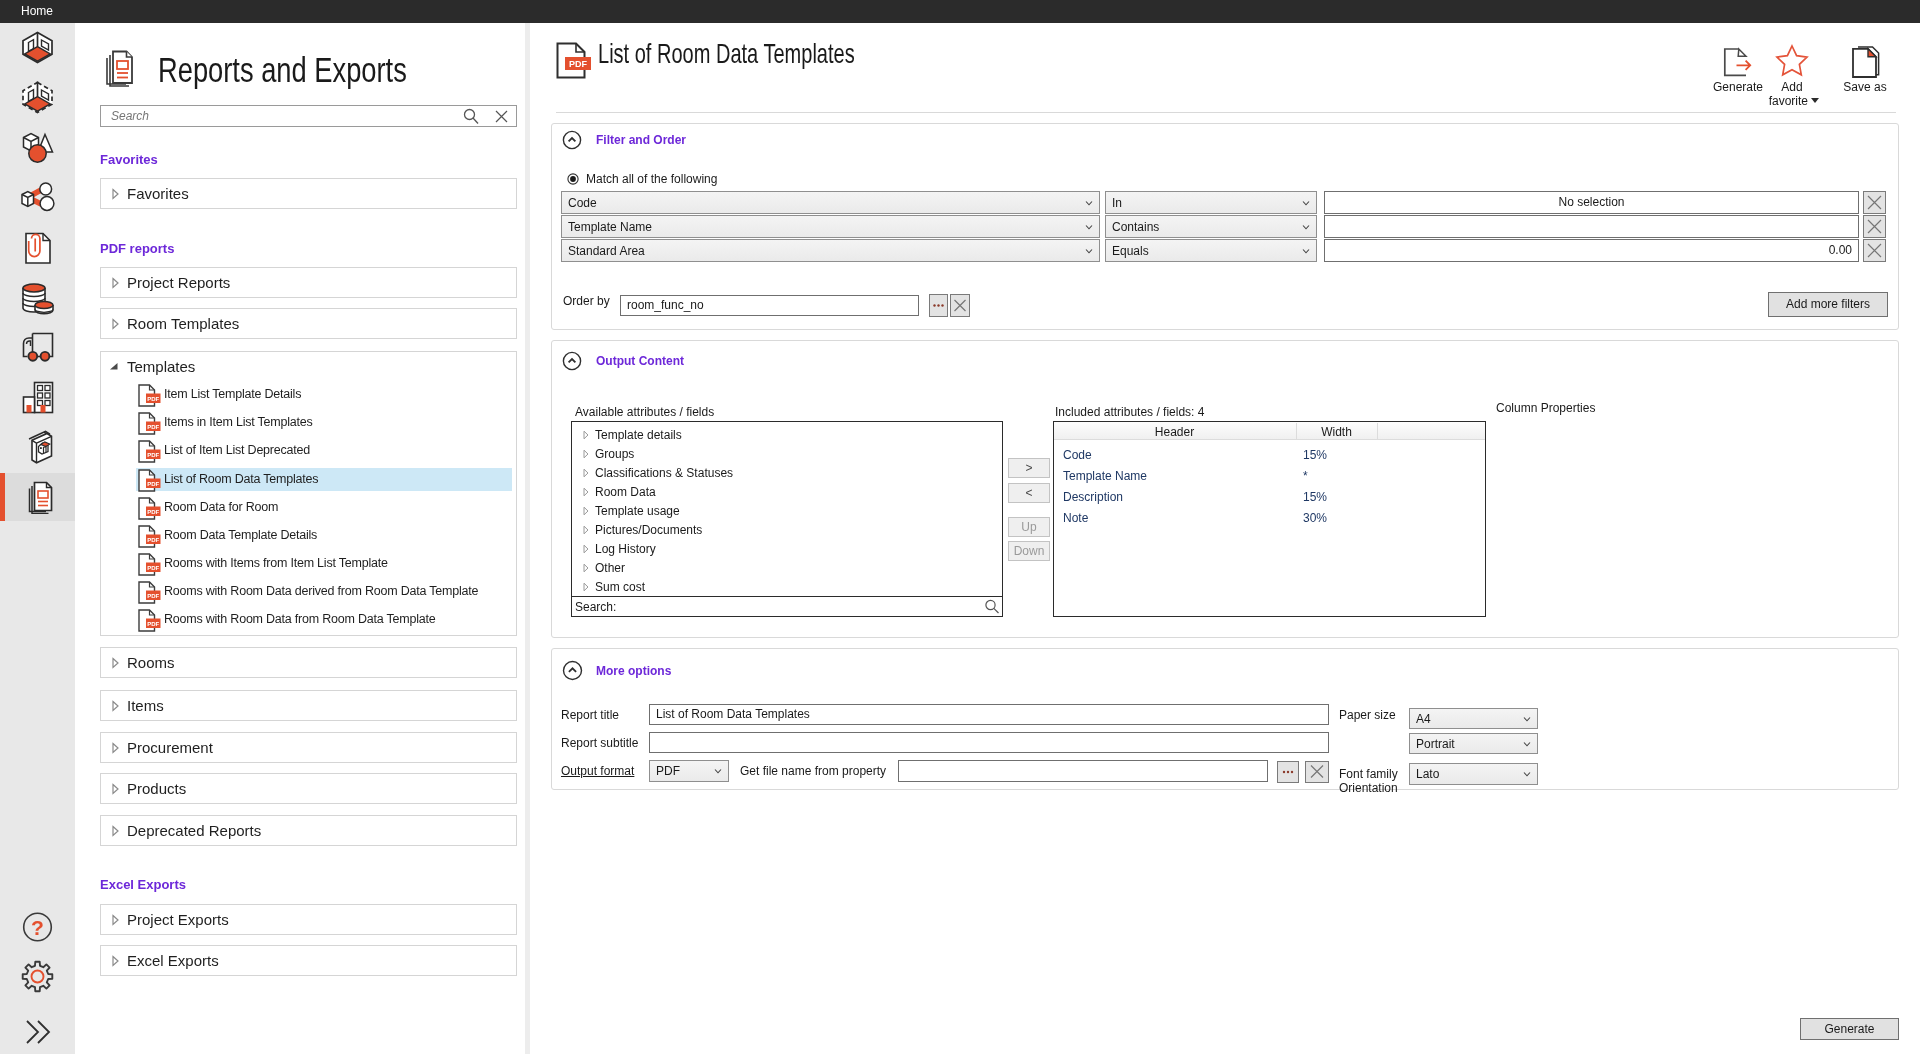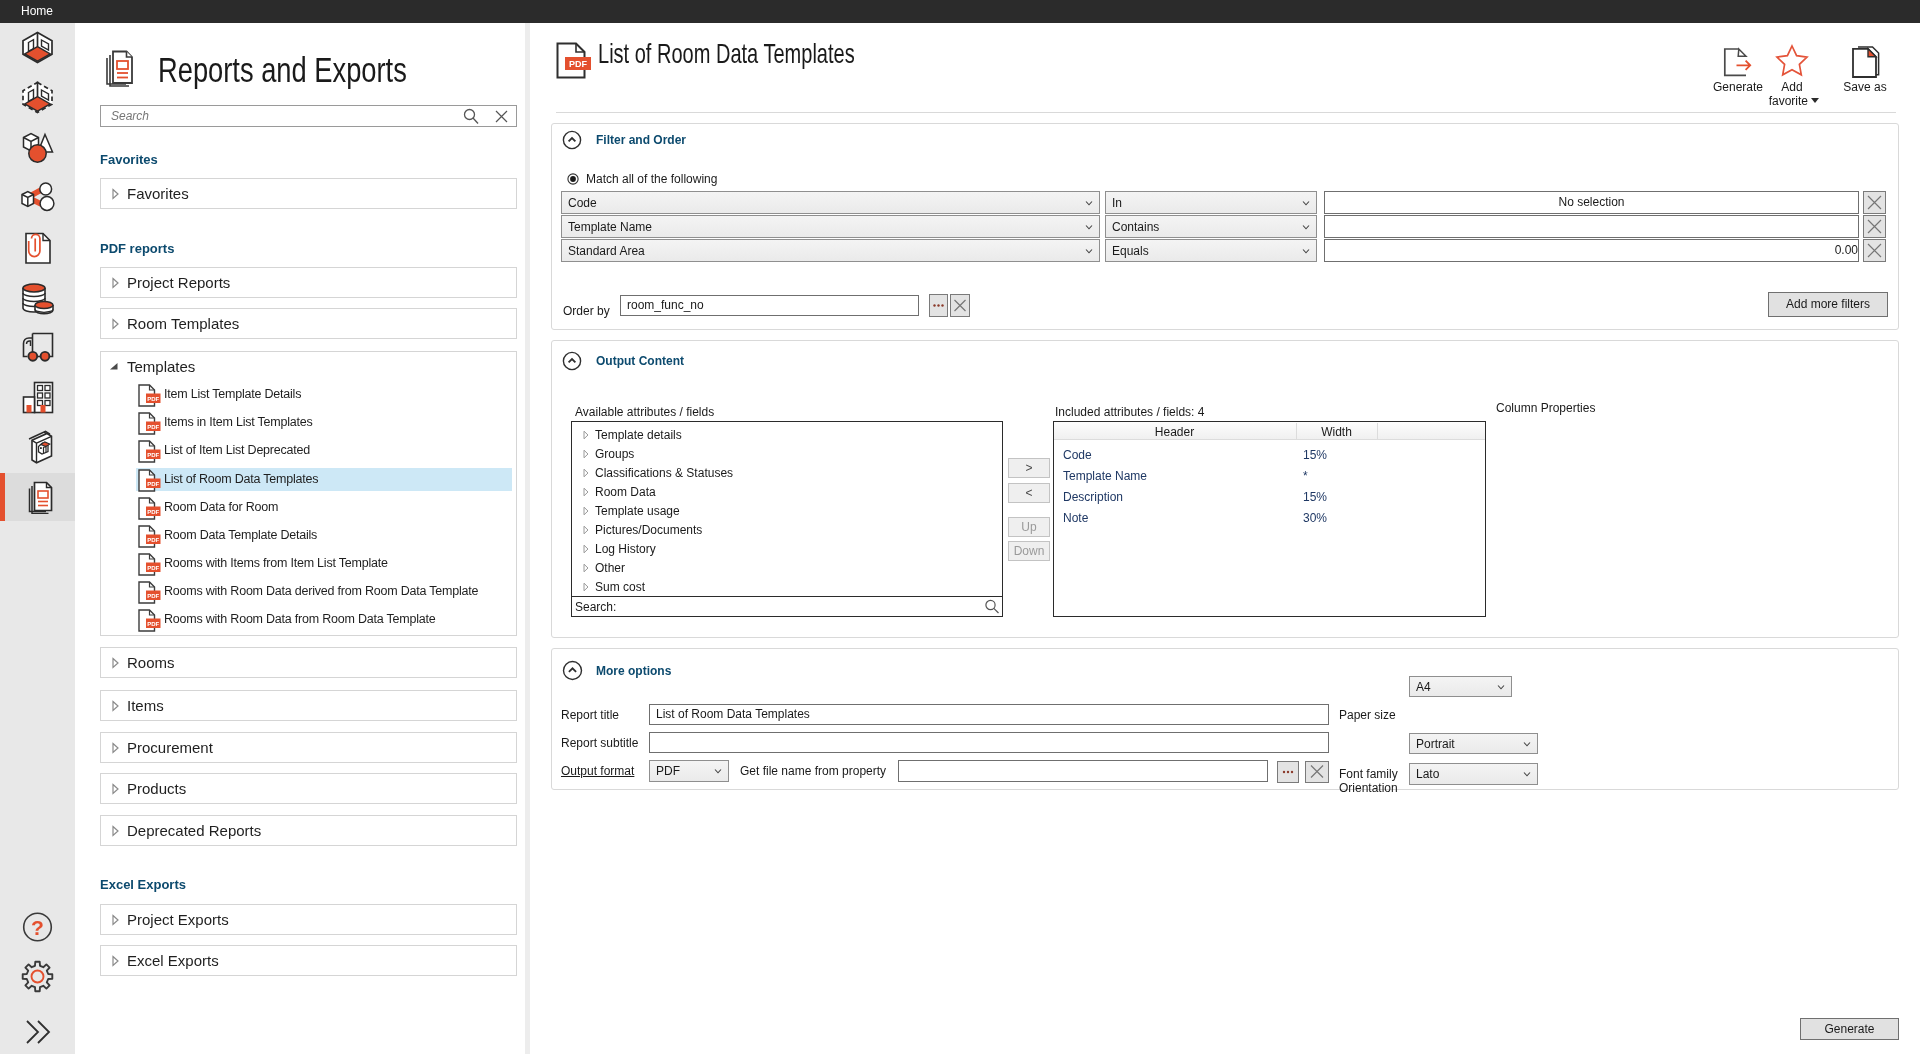--- a/index.html
+++ b/index.html
@@ -8,21 +8,21 @@
   .abs { position:absolute; }
   .panel { position:absolute; border:1px solid #d9d9d9; border-radius:3px; background:#fff; }
   .ddl { position:absolute; background:linear-gradient(#f4f4f4,#eaeaea); border:1px solid #8f8f8f;
     font-size:12px; color:#1a1a1a; }
   .ddl .txt { position:absolute; left:6px; top:0; bottom:0; display:flex; align-items:center; }
   .chev { position:absolute; right:6px; top:50%; margin-top:-2px; width:8px; height:5px; }
   .tin { position:absolute; background:#fff; border:1px solid #6f6f6f; font-size:12px; color:#1a1a1a; }
   .xbtn { position:absolute; background:#e3e3e3; border:1px solid #7a7a7a; }
   .btn { position:absolute; background:#e1e1e1; border:1px solid #707070; font-size:12px;
     color:#1a1a1a; text-align:center; }
-  .bluehead { position:absolute; color:#0c4a6e; font-weight:bold; font-size:13px; }
+  .bluehead { position:absolute; color:#6d28d9; font-weight:bold; font-size:13px; }
   .gbox { position:absolute; left:100px; width:417px; border:1px solid #d5d5d5; background:#fff; }
   .glabel { position:absolute; left:27px; font-size:15px; color:#1f1f1f; }
   .titem { position:absolute; font-size:12.5px; letter-spacing:-0.22px; color:#1f1f1f; white-space:nowrap; }
   .lbl12 { position:absolute; font-size:12px; color:#1a1a1a; white-space:nowrap; }
   .navy { position:absolute; font-size:12px; color:#1f3864; white-space:nowrap; }
 </style>
 </head>
 <body>
 
 <div class="abs" style="left:0;top:0;width:1920px;height:23px;background:#2b2b2b;"></div>
@@ -386,27 +386,27 @@
     <svg class="chev" viewBox="0 0 8 5">
         <path d="M1 0.5 L4 3.8 L7 0.5" fill="none" stroke="#444" stroke-width="1.1"></path>
       </svg>
     </div>
   <div class="ddl" style="left:1105px;top:239px;width:212px;height:23px;">
       <span class="txt">Equals</span>
     <svg class="chev" viewBox="0 0 8 5">
         <path d="M1 0.5 L4 3.8 L7 0.5" fill="none" stroke="#444" stroke-width="1.1"></path>
       </svg>
     </div>
-  <div class="tin" style="left:1324px;top:239px;width:535px;height:23px;line-height:21px;text-align:right;padding-right:0;">0.00</div>
+  <div class="tin" style="left:1324px;top:239px;width:535px;height:23px;line-height:21px;text-align:right;padding-right:6px;">0.00</div>
   <div class="xbtn" style="left:1863px;top:239px;width:23px;height:23px;">
     <svg width="21" height="21" viewBox="0 0 21 21">
         <path d="M4 4 L17 17 M17 4 L4 17" stroke="#767676" stroke-width="1.2"></path>
       </svg></div>
 
-  <div class="lbl12" style="left:563px;top:304px;">Order by</div>
+  <div class="lbl12" style="left:563px;top:294px;">Order by</div>
   <div class="tin" style="left:620px;top:295px;width:299px;height:21px;line-height:19px;padding-left:6px;">room_func_no</div>
   <div class="xbtn" style="left:929px;top:294px;width:19px;height:23px;">
     <svg width="17" height="21" viewBox="0 0 17 21">
         <circle cx="4.5" cy="10.5" r="1.2" fill="#8b3a2a"></circle>
         <circle cx="8.5" cy="10.5" r="1.2" fill="#8b3a2a"></circle>
         <circle cx="12.5" cy="10.5" r="1.2" fill="#8b3a2a"></circle>
       </svg></div>
   <div class="xbtn" style="left:950px;top:294px;width:20px;height:23px;">
     <svg width="18" height="21" viewBox="0 0 18 21">
         <path d="M3.5 5 L14.5 16 M14.5 5 L3.5 16" stroke="#767676" stroke-width="1.2"></path>
@@ -519,21 +519,21 @@
         <circle cx="6" cy="10" r="1.2" fill="#8b3a2a"></circle>
         <circle cx="10" cy="10" r="1.2" fill="#8b3a2a"></circle>
         <circle cx="14" cy="10" r="1.2" fill="#8b3a2a"></circle>
       </svg></div>
   <div class="xbtn" style="left:1305px;top:761px;width:24px;height:22px;">
     <svg width="22" height="20" viewBox="0 0 22 20">
         <path d="M5 3.5 L17 15.5 M17 3.5 L5 15.5" stroke="#767676" stroke-width="1.2"></path>
       </svg></div>
 
   <div class="lbl12" style="left:1339px;top:708px;">Paper size</div>
-  <div class="ddl" style="left:1409px;top:676px;width:103px;height:21px;">
+  <div class="ddl" style="left:1409px;top:708px;width:129px;height:21px;">
       <span class="txt">A4</span>
     <svg class="chev" viewBox="0 0 8 5">
         <path d="M1 0.5 L4 3.8 L7 0.5" fill="none" stroke="#444" stroke-width="1.1"></path>
       </svg>
     </div>
   <div class="lbl12" style="left:1339px;top:758px;margin-top:23px;">Orientation</div>
   <div class="ddl" style="left:1409px;top:733px;width:129px;height:21px;">
       <span class="txt">Portrait</span>
     <svg class="chev" viewBox="0 0 8 5">
         <path d="M1 0.5 L4 3.8 L7 0.5" fill="none" stroke="#444" stroke-width="1.1"></path>

